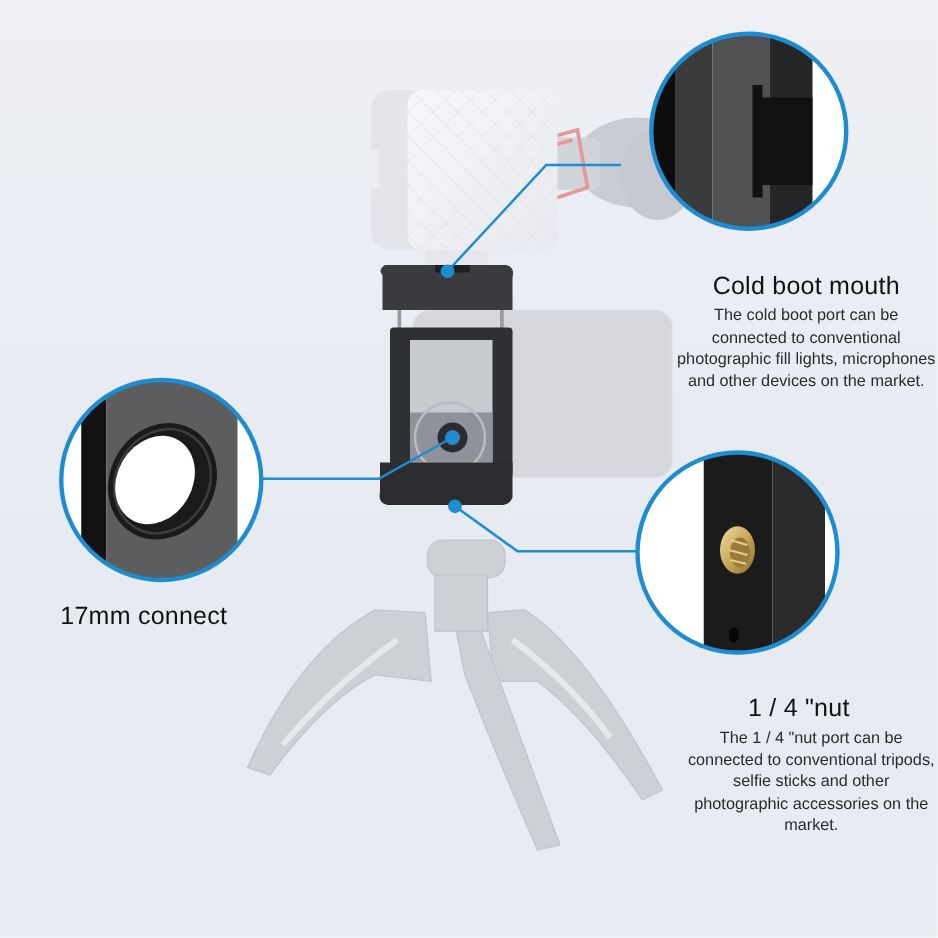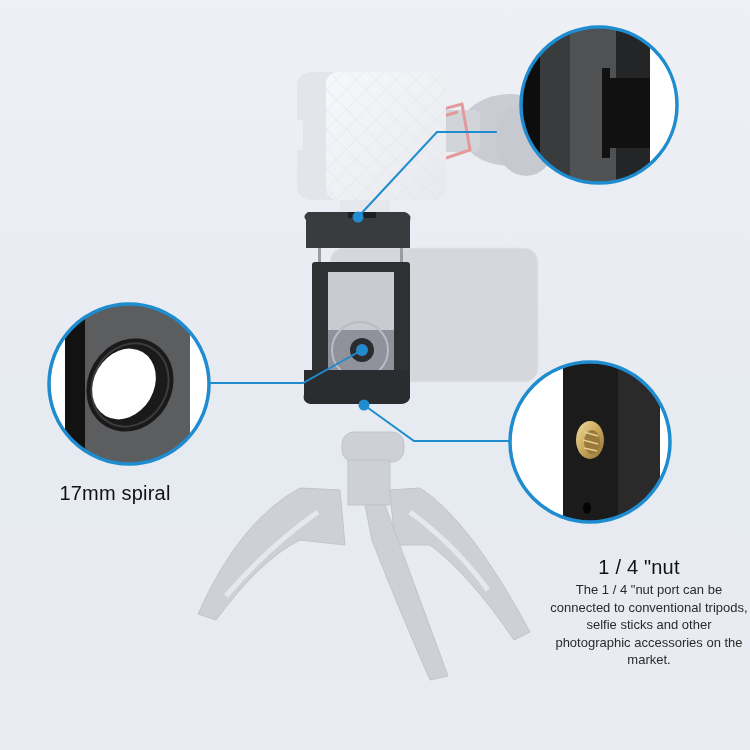--- a/index.html
+++ b/index.html
@@ -147,23 +147,27 @@
         <ellipse cx="587" cy="508" rx="4" ry="6" fill="#050505"></ellipse>
       </g>
       <circle cx="590" cy="442" r="80" fill="none" stroke="#1e8ccf" stroke-width="3.5"></circle>
     </g>
   </svg>
 
   <div class="hotspot" style="left:521px; top:27px; width:156px; height:156px;"></div>
   <div class="hotspot" style="left:49px; top:304px; width:160px; height:160px;"></div>
   <div class="hotspot" style="left:510px; top:362px; width:160px; height:160px;"></div>
 
+  <div class="caption cap-cold">
+    <div class="title">Cold boot mouth</div>
+    <div class="desc">The cold boot port can be connected to conventional photographic fill lights, microphones and other devices on the market.</div>
+  </div>
 
   <div class="caption cap-spiral">
-    <div class="title">17mm spiral</div>
+    <div class="title">17mm connect</div>
   </div>
 
   <div class="caption cap-nut">
     <div class="title">1 / 4 "nut</div>
     <div class="desc">The 1 / 4 "nut port can be connected to conventional tripods, selfie sticks and other photographic accessories on the market.</div>
   </div>
 
 </div>
 
 </body></html>

